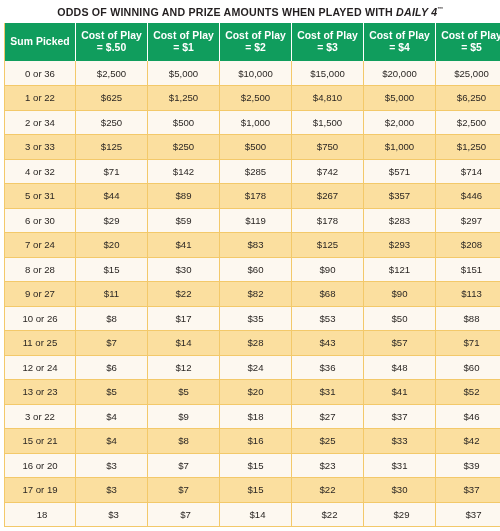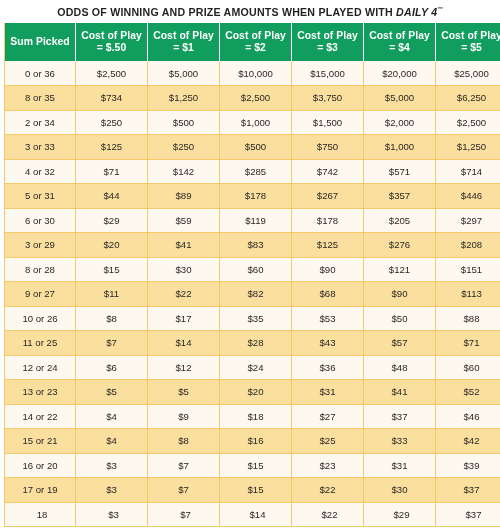--- a/index.html
+++ b/index.html
@@ -166,25 +166,25 @@
           <tr class="odd">
             <td>0 or 36</td>
             <td>$2,500</td>
             <td>$5,000</td>
             <td>$10,000</td>
             <td>$15,000</td>
             <td>$20,000</td>
             <td>$25,000</td>
           </tr>
           <tr class="even">
-            <td>8 or 35</td>
-            <td>$734</td>
+            <td>1 or 22</td>
+            <td>$625</td>
             <td>$1,250</td>
             <td>$2,500</td>
-            <td>$3,750</td>
+            <td>$4,810</td>
             <td>$5,000</td>
             <td>$6,250</td>
           </tr>
           <tr class="odd">
             <td>2 or 34</td>
             <td>$250</td>
             <td>$500</td>
             <td>$1,000</td>
             <td>$1,500</td>
             <td>$2,000</td>
@@ -216,30 +216,30 @@
             <td>$267</td>
             <td>$357</td>
             <td>$446</td>
           </tr>
           <tr class="odd">
             <td>6 or 30</td>
             <td>$29</td>
             <td>$59</td>
             <td>$119</td>
             <td>$178</td>
-            <td>$205</td>
+            <td>$283</td>
             <td>$297</td>
           </tr>
           <tr class="even">
-            <td>3 or 29</td>
+            <td>7 or 24</td>
             <td>$20</td>
             <td>$41</td>
             <td>$83</td>
             <td>$125</td>
-            <td>$276</td>
+            <td>$293</td>
             <td>$208</td>
           </tr>
           <tr class="odd">
             <td>8 or 28</td>
             <td>$15</td>
             <td>$30</td>
             <td>$60</td>
             <td>$90</td>
             <td>$121</td>
             <td>$151</td>
@@ -283,21 +283,21 @@
           <tr class="even">
             <td>13 or 23</td>
             <td>$5</td>
             <td>$5</td>
             <td>$20</td>
             <td>$31</td>
             <td>$41</td>
             <td>$52</td>
           </tr>
           <tr class="odd">
-            <td>14 or 22</td>
+            <td>3 or 22</td>
             <td>$4</td>
             <td>$9</td>
             <td>$18</td>
             <td>$27</td>
             <td>$37</td>
             <td>$46</td>
           </tr>
           <tr class="even">
             <td>15 or 21</td>
             <td>$4</td>

